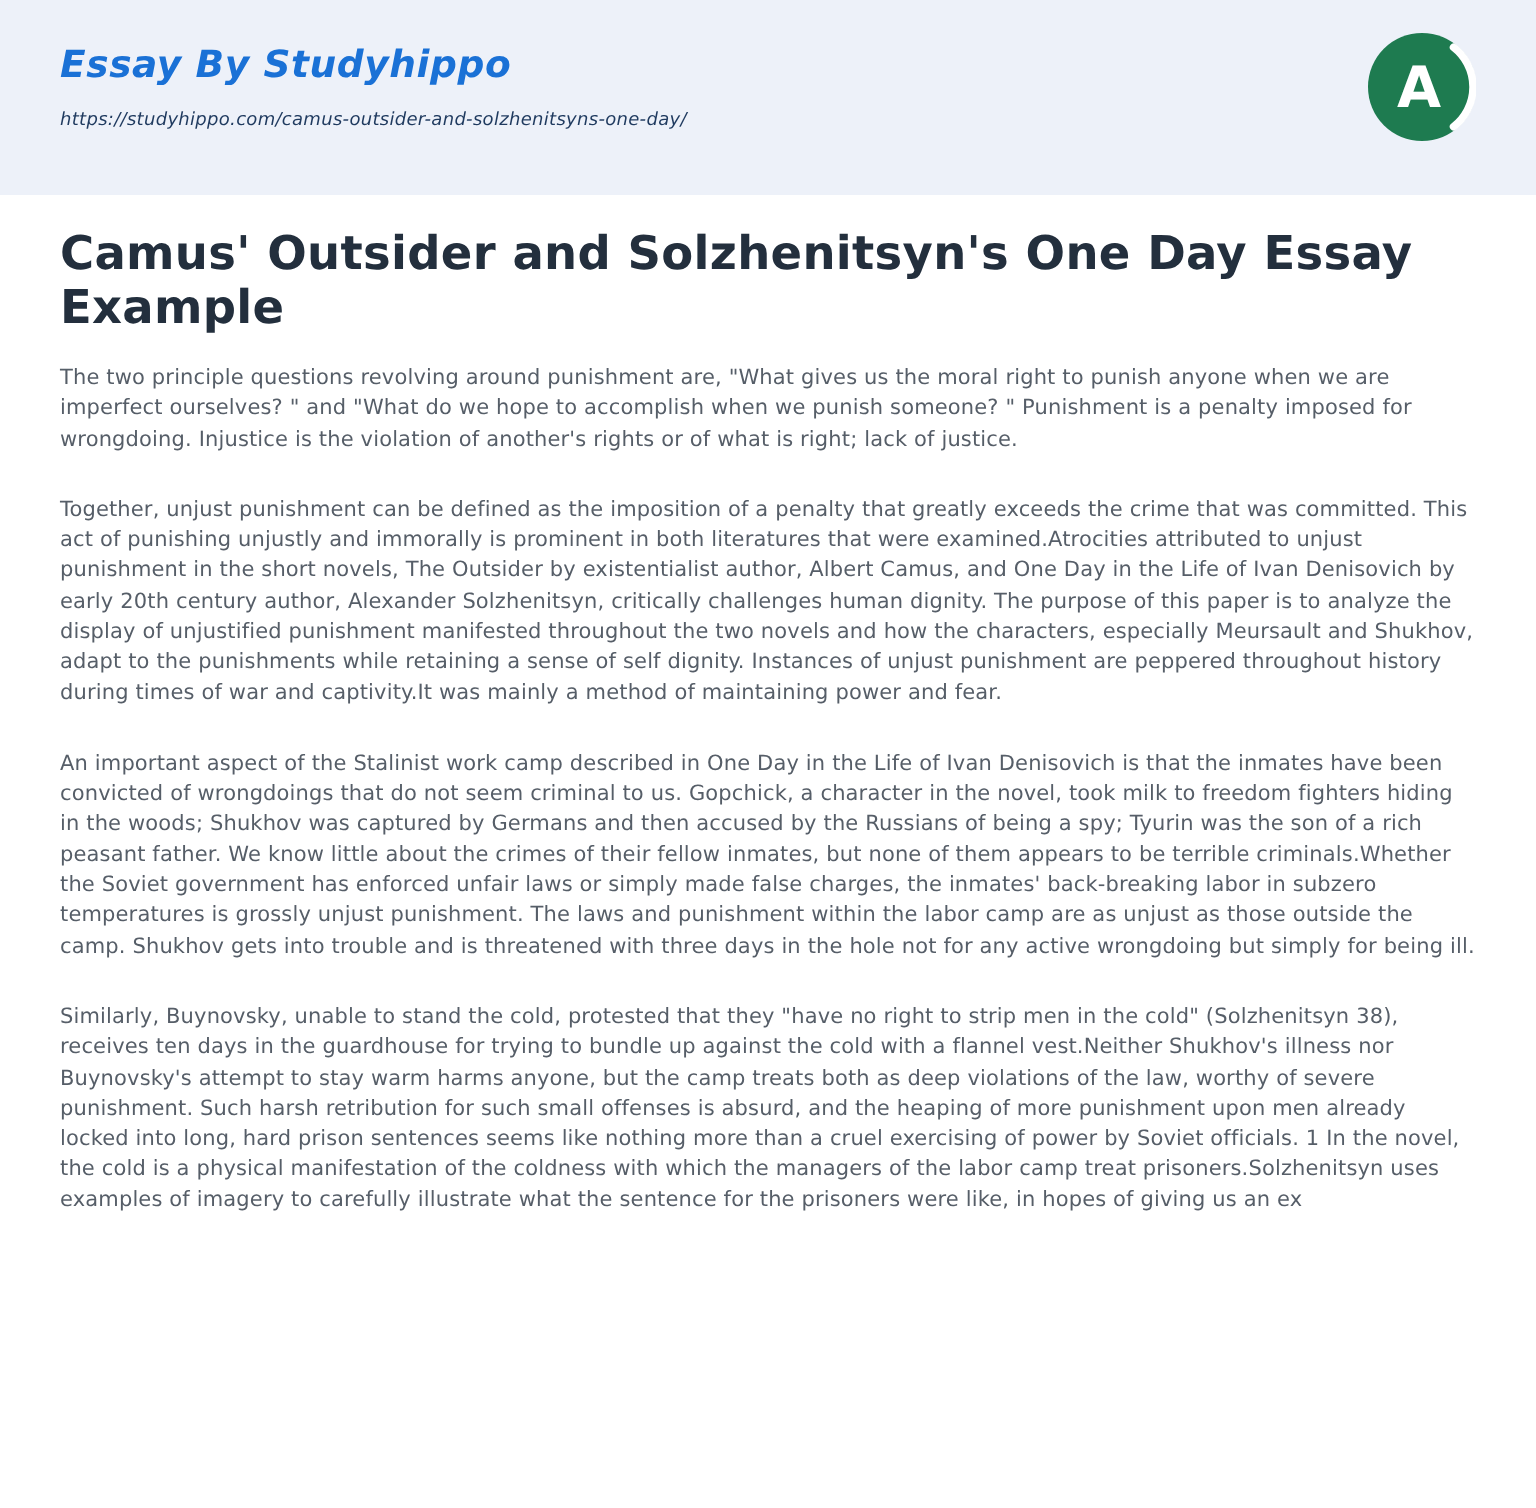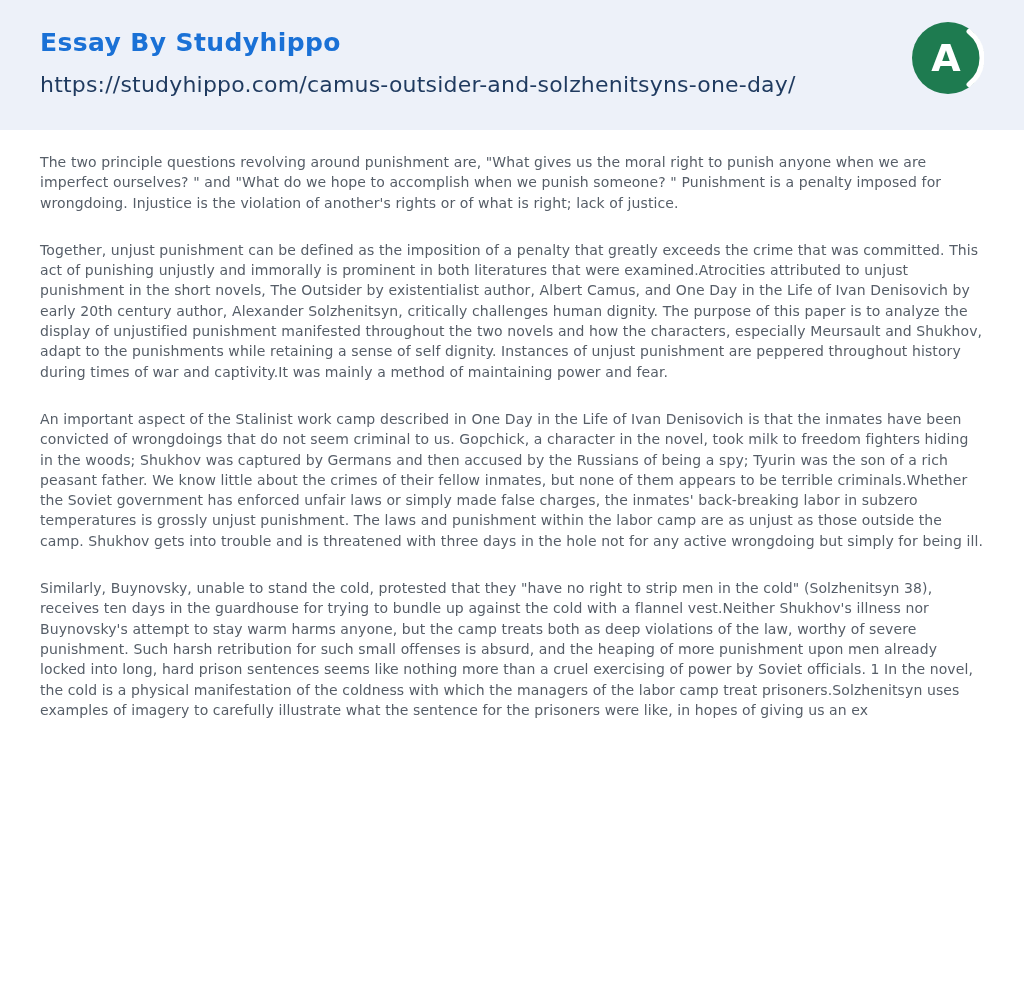--- a/index.html
+++ b/index.html
@@ -11,33 +11,33 @@
     -webkit-font-smoothing: antialiased;
   }
   .header {
     background: #edf1f9;
     padding: 18px 40px 24px 40px;
     height: 130px;
     display: flex;
     justify-content: space-between;
     align-items: flex-start;
   }
-  .header-left { padding-top: 10px; }
+  .header-left { padding-top: 10px; font-style: italic; }
   .brand {
     color: #1a71d6;
     font-size: 25px;
     font-weight: bold;
     letter-spacing: 0.4px;
     line-height: 1.2;
   }
   .source-url {
     display: inline-block;
     margin-top: 14px;
     color: #1f3a5f;
-    font-size: 22px;
+    font-size: 12px;
     text-decoration: none;
     letter-spacing: 0.2px;
   }
   .logo-wrap {
     width: 72px;
     height: 72px;
     margin-top: 4px;
     flex: 0 0 auto;
     cursor: pointer;
   }
@@ -73,17 +73,18 @@
   <div class="logo-wrap">
     <svg width="72" height="72" viewBox="0 0 72 72" aria-hidden="true">
       <circle cx="36" cy="36" r="36" fill="#1e7b50"></circle>
       <path d="M 57 9.5 A 33.5 33.5 0 0 1 57 62.5" stroke="#ffffff" stroke-width="5" fill="none" stroke-linecap="round"></path>
       <text x="34" y="49" text-anchor="middle" font-family="DejaVu Sans, sans-serif" font-size="38" font-weight="bold" fill="#ffffff">A</text>
     </svg>
   </div>
 </div>
 
 <div class="main">
+  <h1 class="title">Camus' Outsider and Solzhenitsyn's One Day Essay Example</h1>
   <p class="para">The two principle questions revolving around punishment are, "What gives us the moral right to punish anyone when we are imperfect ourselves? " and "What do we hope to accomplish when we punish someone? " Punishment is a penalty imposed for wrongdoing. Injustice is the violation of another's rights or of what is right; lack of justice.</p>
   <p class="para">Together, unjust punishment can be defined as the imposition of a penalty that greatly exceeds the crime that was committed. This act of punishing unjustly and immorally is prominent in both literatures that were examined.Atrocities attributed to unjust punishment in the short novels, The Outsider by existentialist author, Albert Camus, and One Day in the Life of Ivan Denisovich by early 20th century author, Alexander Solzhenitsyn, critically challenges human dignity. The purpose of this paper is to analyze the display of unjustified punishment manifested throughout the two novels and how the characters, especially Meursault and Shukhov, adapt to the punishments while retaining a sense of self dignity. Instances of unjust punishment are peppered throughout history during times of war and captivity.It was mainly a method of maintaining power and fear.</p>
   <p class="para">An important aspect of the Stalinist work camp described in One Day in the Life of Ivan Denisovich is that the inmates have been convicted of wrongdoings that do not seem criminal to us. Gopchick, a character in the novel, took milk to freedom fighters hiding in the woods; Shukhov was captured by Germans and then accused by the Russians of being a spy; Tyurin was the son of a rich peasant father. We know little about the crimes of their fellow inmates, but none of them appears to be terrible criminals.Whether the Soviet government has enforced unfair laws or simply made false charges, the inmates' back-breaking labor in subzero temperatures is grossly unjust punishment. The laws and punishment within the labor camp are as unjust as those outside the camp. Shukhov gets into trouble and is threatened with three days in the hole not for any active wrongdoing but simply for being ill.</p>
   <p class="para">Similarly, Buynovsky, unable to stand the cold, protested that they "have no right to strip men in the cold" (Solzhenitsyn 38), receives ten days in the guardhouse for trying to bundle up against the cold with a flannel vest.Neither Shukhov's illness nor Buynovsky's attempt to stay warm harms anyone, but the camp treats both as deep violations of the law, worthy of severe punishment. Such harsh retribution for such small offenses is absurd, and the heaping of more punishment upon men already locked into long, hard prison sentences seems like nothing more than a cruel exercising of power by Soviet officials. 1 In the novel, the cold is a physical manifestation of the coldness with which the managers of the labor camp treat prisoners.Solzhenitsyn uses examples of imagery to carefully illustrate what the sentence for the prisoners were like, in hopes of giving us an ex</p>
 </div>
 
 </body></html>

